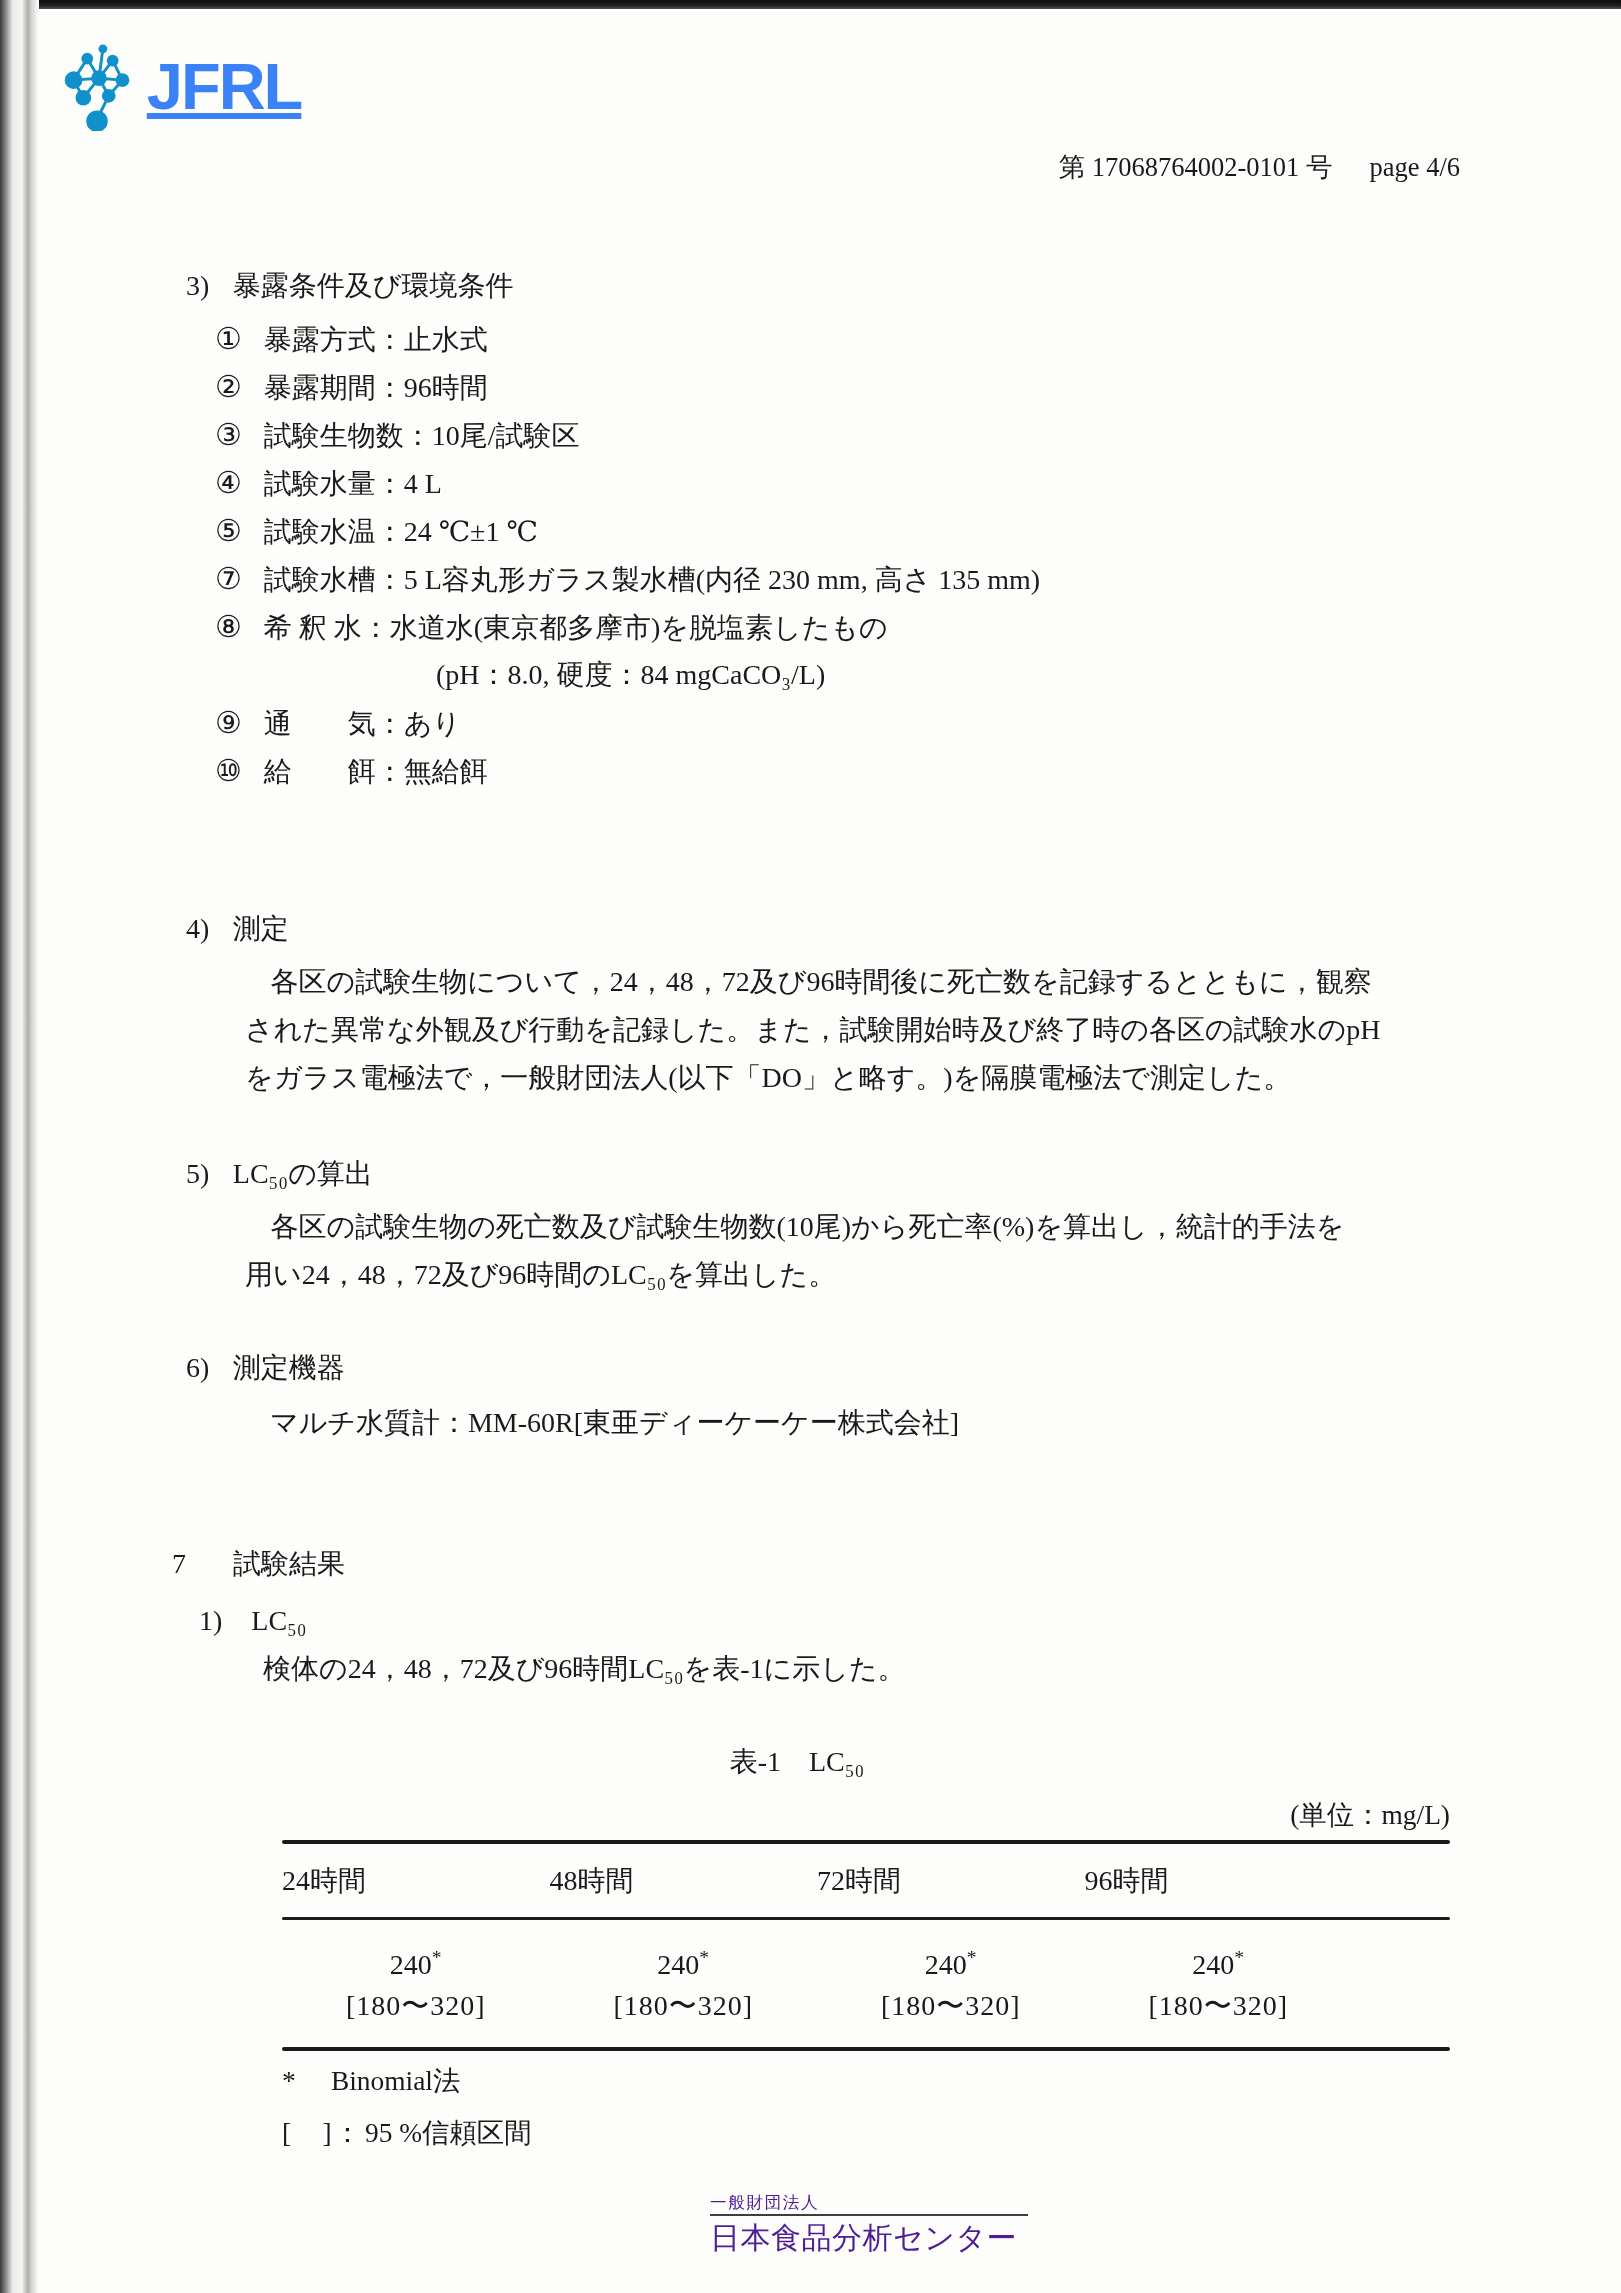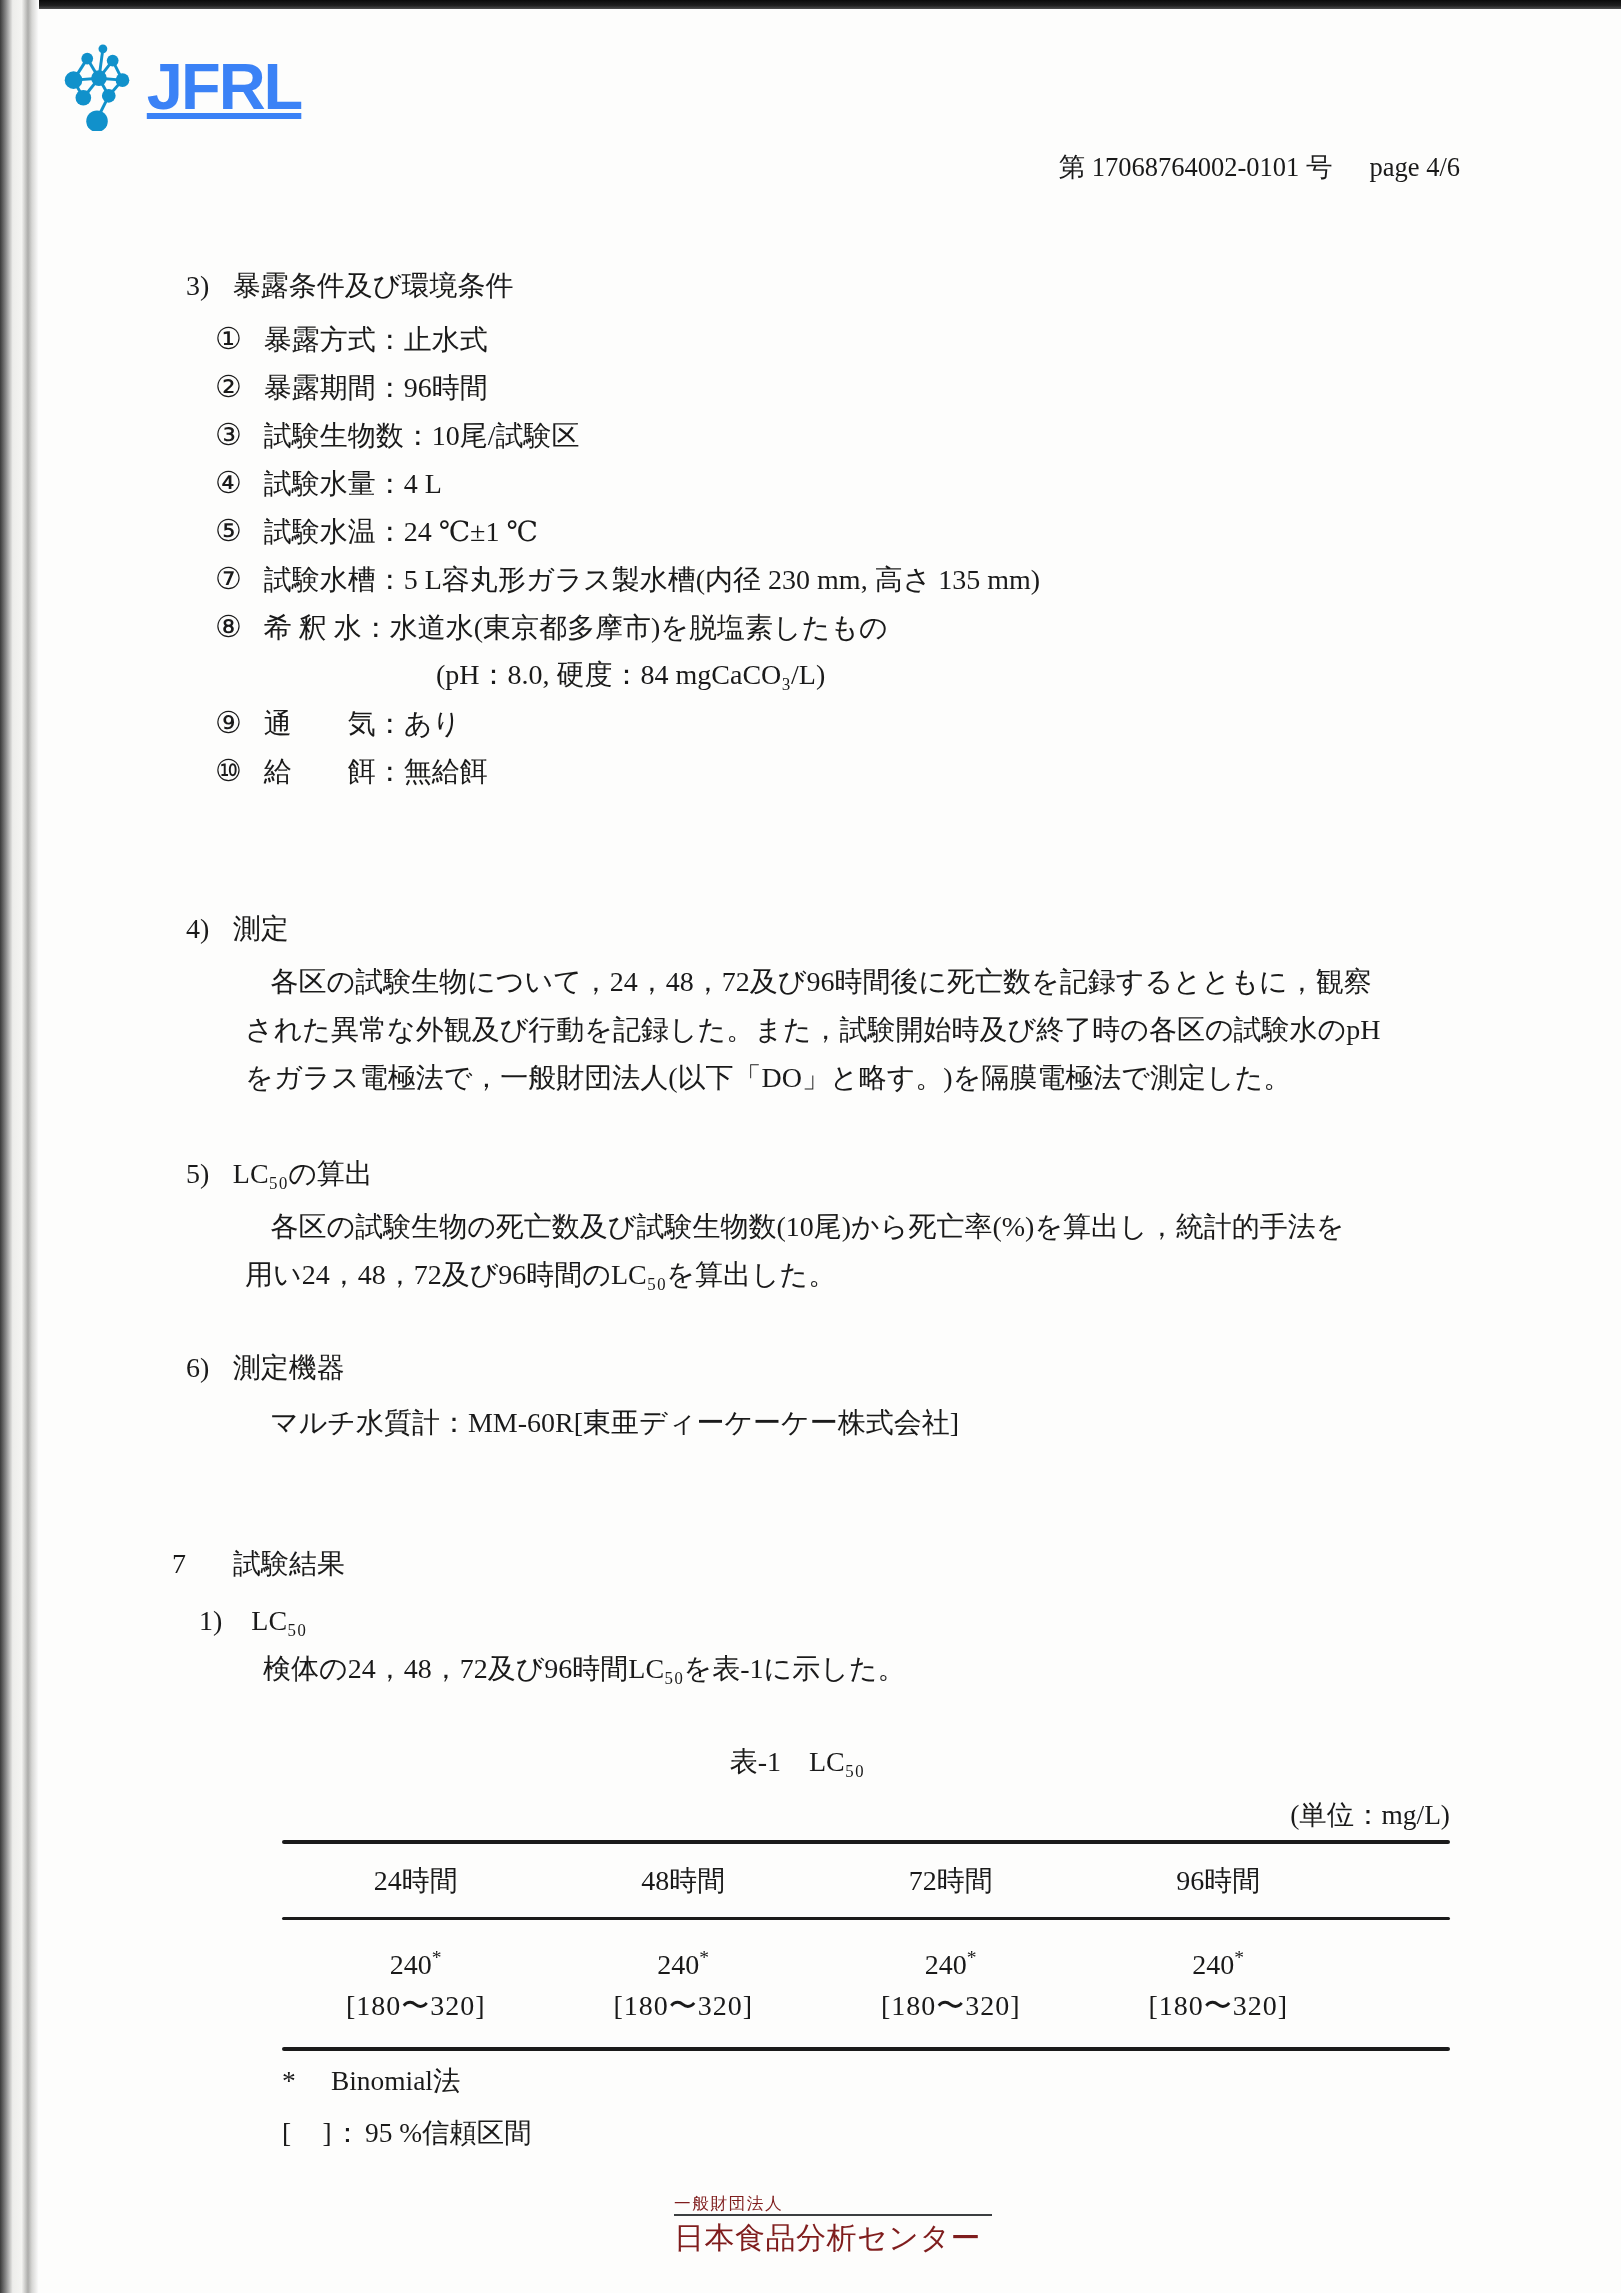--- a/index.html
+++ b/index.html
@@ -48,35 +48,35 @@
   #sec7 .line{margin-left:91px;font-size:28px;line-height:48px;white-space:nowrap;}
 
   
   #tablewrap{position:absolute;left:282px;top:1743px;width:1168px;font-size:28px;}
   .t-title{text-align:center;transform:translateX(-69px);white-space:nowrap;}
   .t-unit{text-align:right;margin-top:15.7px;font-size:27.4px;}
   .rule{height:3.9px;background:#1b1b1b;border-radius:2px;}
   .r1{margin-top:7.8px;}
   .r2{height:2.9px;}
   .t-head{display:flex;width:1070px;}
-  .t-head .c{width:268px;text-align:center;line-height:73px;}
+  .t-head .c{width:268px;text-align:left;line-height:73px;}
   .t-body{display:flex;width:1070px;padding:23.5px 0 21.6px;}
   .t-body .c{width:268px;text-align:center;}
   .val{line-height:41px;}
   .val .note{font-size:19.6px;vertical-align:super;line-height:0;}
   .range{line-height:41px;letter-spacing:1px;}
   .fn{margin-top:11.8px;font-size:27.4px;white-space:nowrap;}
   .fn .fm{display:inline-block;}
   .fn.fn1 .fm{width:21.6px;margin-right:27.4px;}
   .fn.fn2{margin-top:15.7px;}
   .fn.fn2 .fm{letter-spacing:2px;margin-right:2px;}
 
   
-  .org{position:absolute;left:674px;top:2194px;width:318px;
-       font-family:Liberation Sans, sans-serif;color:#7f1d1d;}
+  .org{position:absolute;left:710px;top:2194px;width:318px;
+       font-family:Liberation Mono, monospace;color:#4c1d95;}
   .f-small{font-size:16.7px;letter-spacing:1.5px;line-height:1.15;}
   .f-rule{height:2px;background:#3c3f41;margin:1px 0 2px;}
   .f-big{font-size:30px;letter-spacing:0.5px;white-space:nowrap;font-weight:500;}
 </style>
 </head>
 <body>
 
 <div class="page">
 
   <div class="scan-top"></div>

